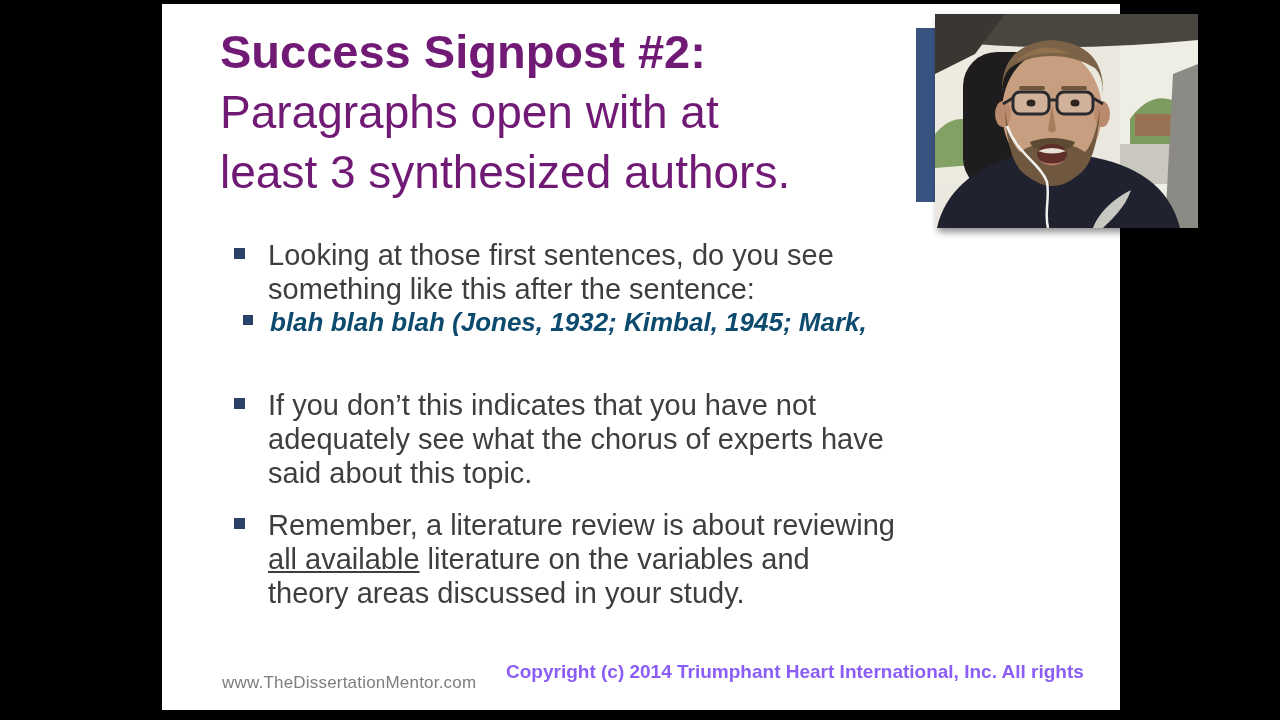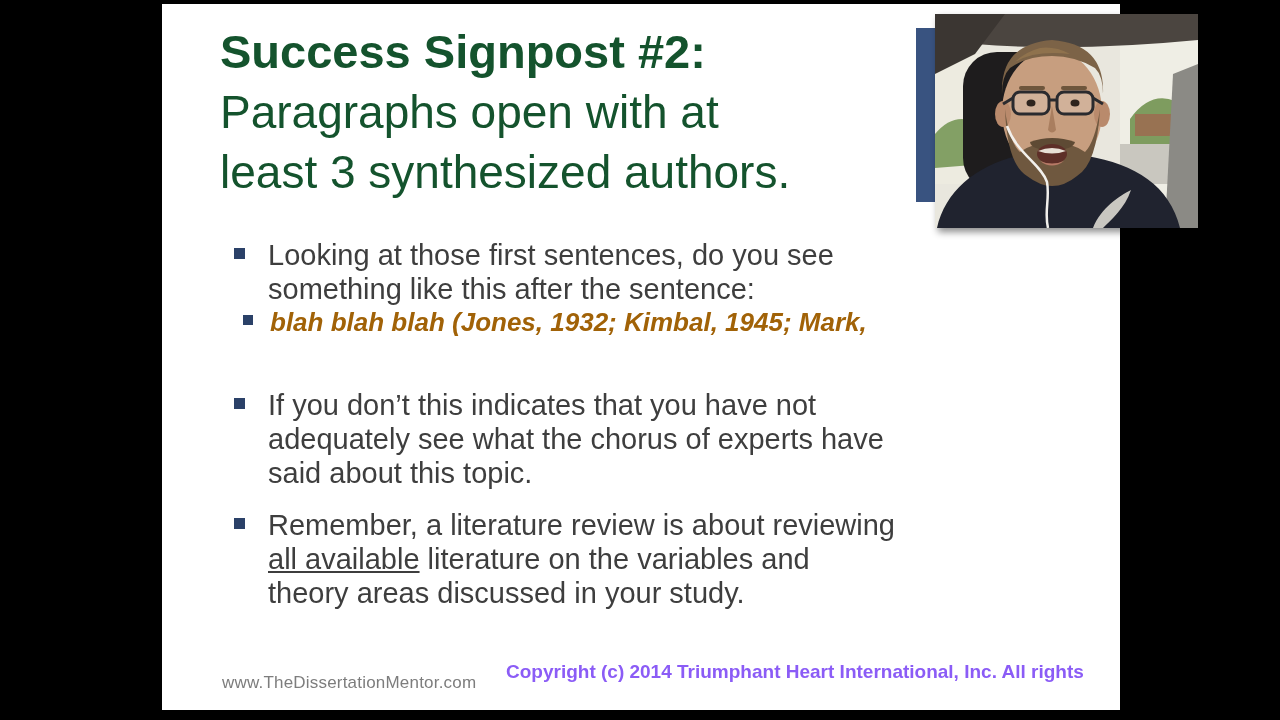--- a/index.html
+++ b/index.html
@@ -1,31 +1,31 @@
 <!DOCTYPE html>
 <html><head>
 <meta charset="utf-8">
 <style>
   html,body{margin:0;padding:0;background:#000;}
   .frame{position:relative;width:1280px;height:720px;background:#000;overflow:hidden;
          font-family:"Liberation Sans", sans-serif;}
   .slide{position:absolute;left:162px;top:4px;width:958px;height:706px;background:#ffffff;}
 
   
-  .title{position:absolute;left:58px;top:18px;color:#14532d;}
+  .title{position:absolute;left:58px;top:18px;color:#701a75;}
   .title .t1{font-weight:bold;font-size:47px;line-height:60px;letter-spacing:0px;}
   .title .t2{font-weight:normal;font-size:46px;line-height:60px;letter-spacing:0px;}
 
   
   .bullet{position:absolute;left:72px;color:#3E3E3E;font-size:29px;line-height:34px;}
   .bullet .txt{display:block;}
   .sq{position:absolute;left:0;top:10px;width:11px;height:11px;background:#2B4168;}
   .b1{top:234px;padding-left:34px;width:720px;}
   .bsub{top:302px;left:81px;padding-left:27px;width:680px;
-        font-weight:bold;font-style:italic;font-size:26px;line-height:33px;color:#a16207;}
+        font-weight:bold;font-style:italic;font-size:26px;line-height:33px;color:#0c4a6e;}
   .bsub .sq{top:9px;width:10px;height:10px;}
   .b2{top:384px;padding-left:34px;width:740px;}
   .b3{top:504px;padding-left:34px;width:740px;}
   .u{text-decoration:underline;}
 
   
   .footer-site{position:absolute;left:60px;top:669px;font-size:17px;color:#7D7D7D;letter-spacing:0.2px;}
   .footer-copy{position:absolute;left:344px;top:655px;font-size:19px;font-weight:bold;
                color:#8b5cf6;line-height:25px;}
 

